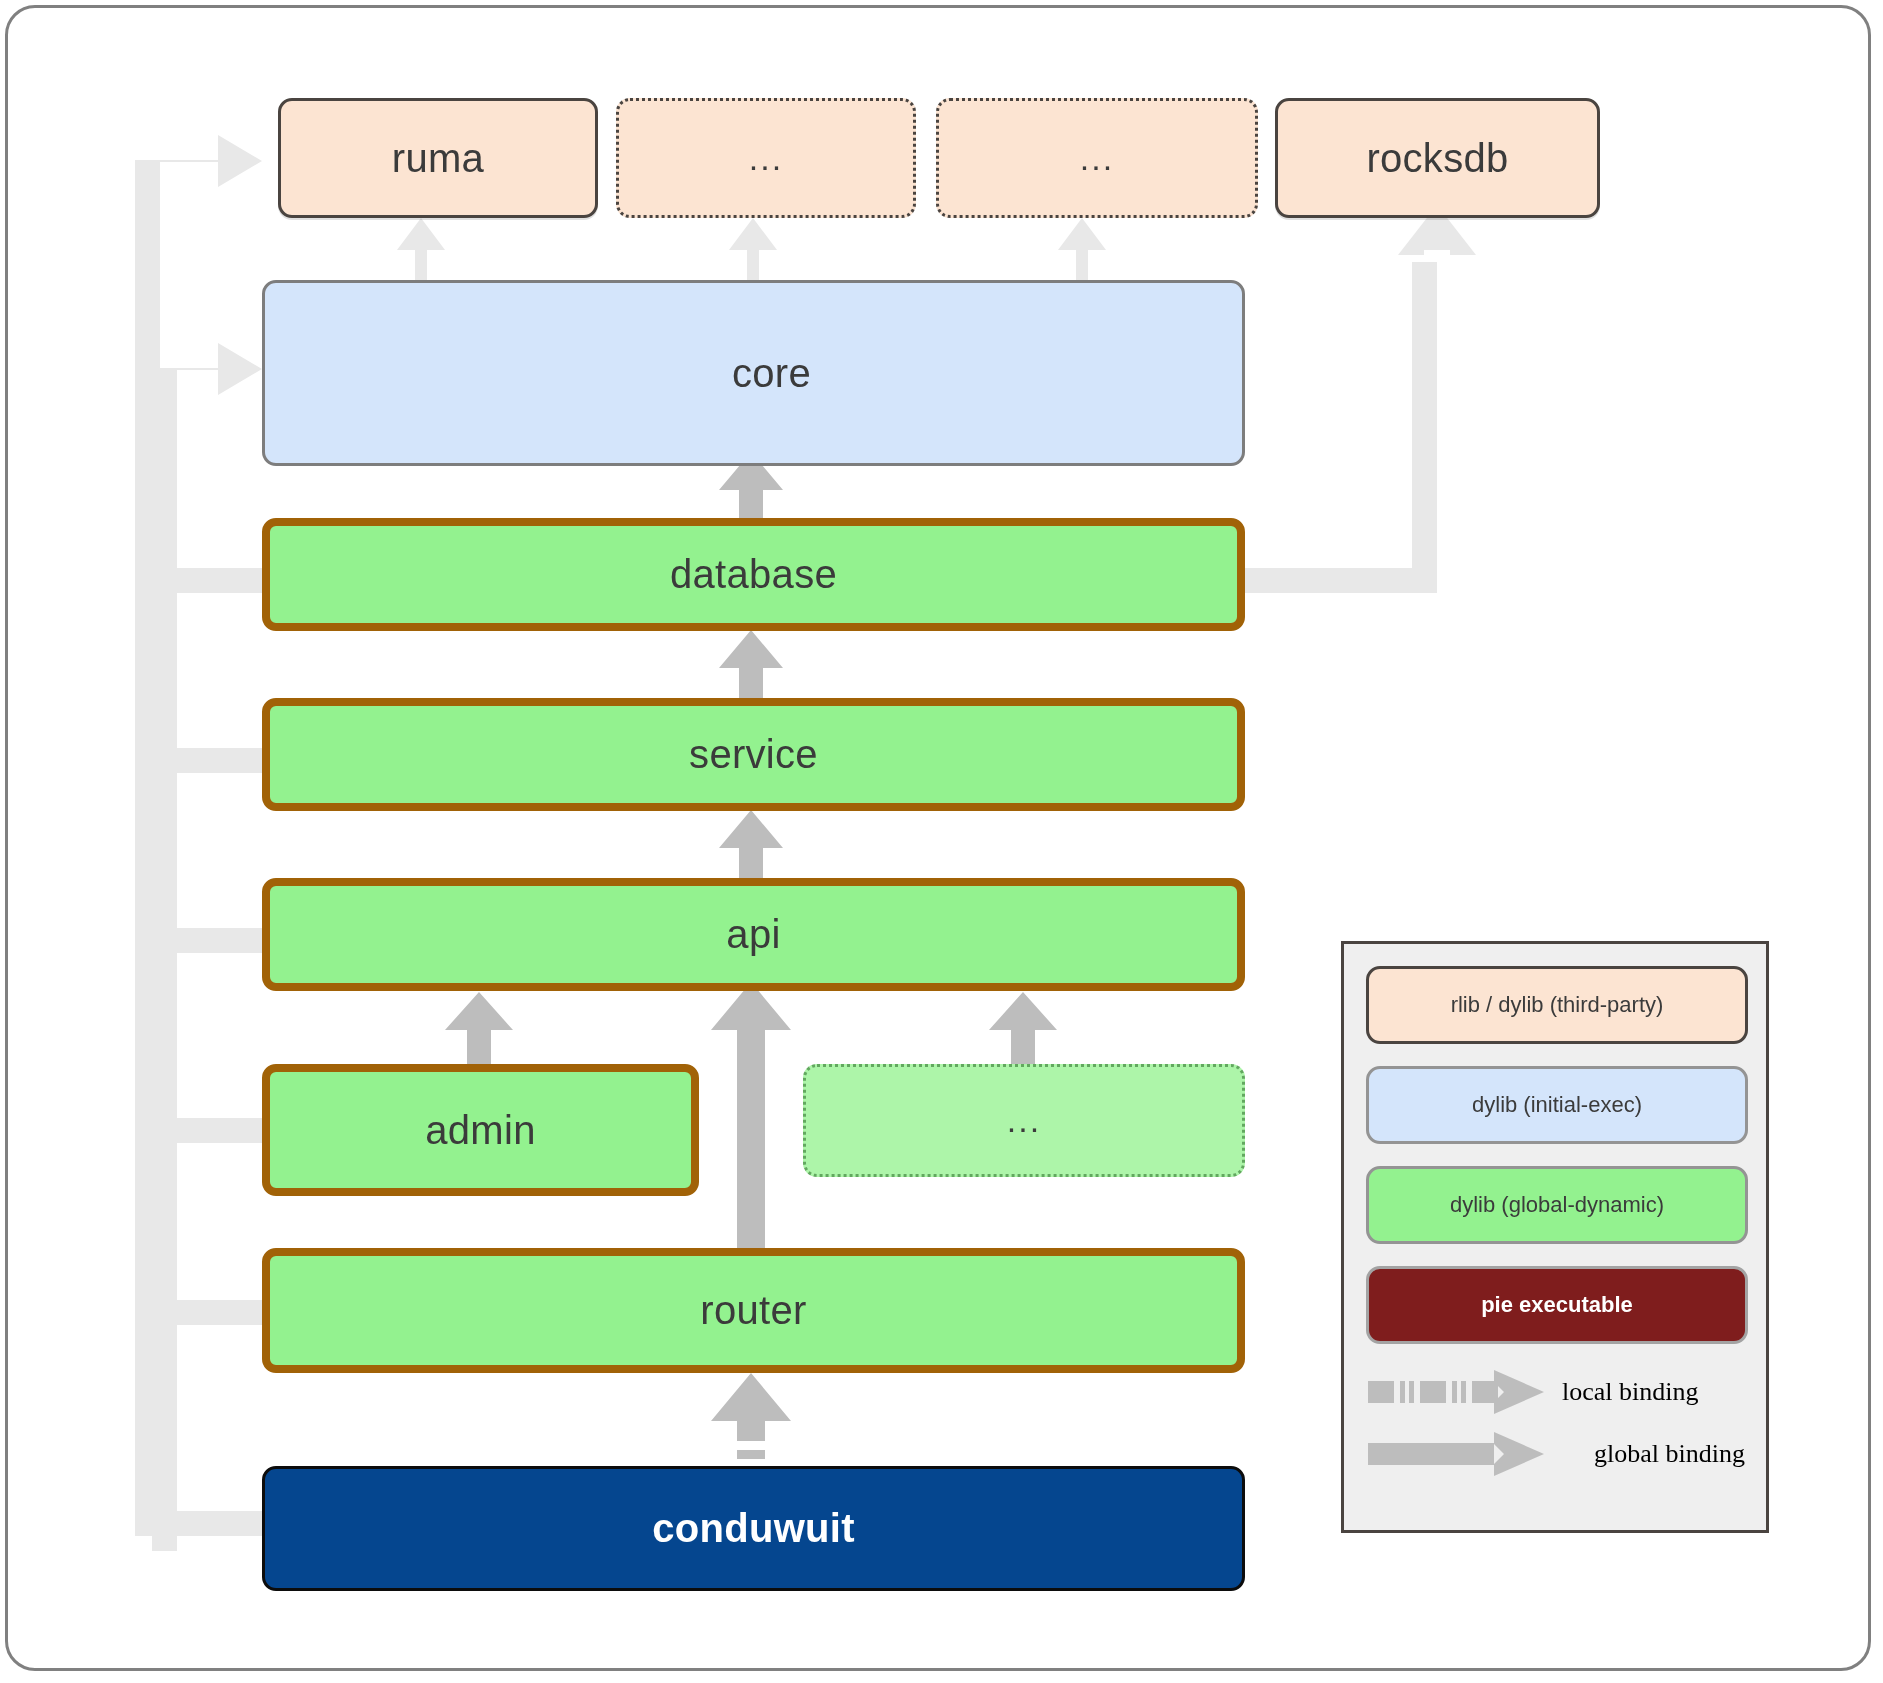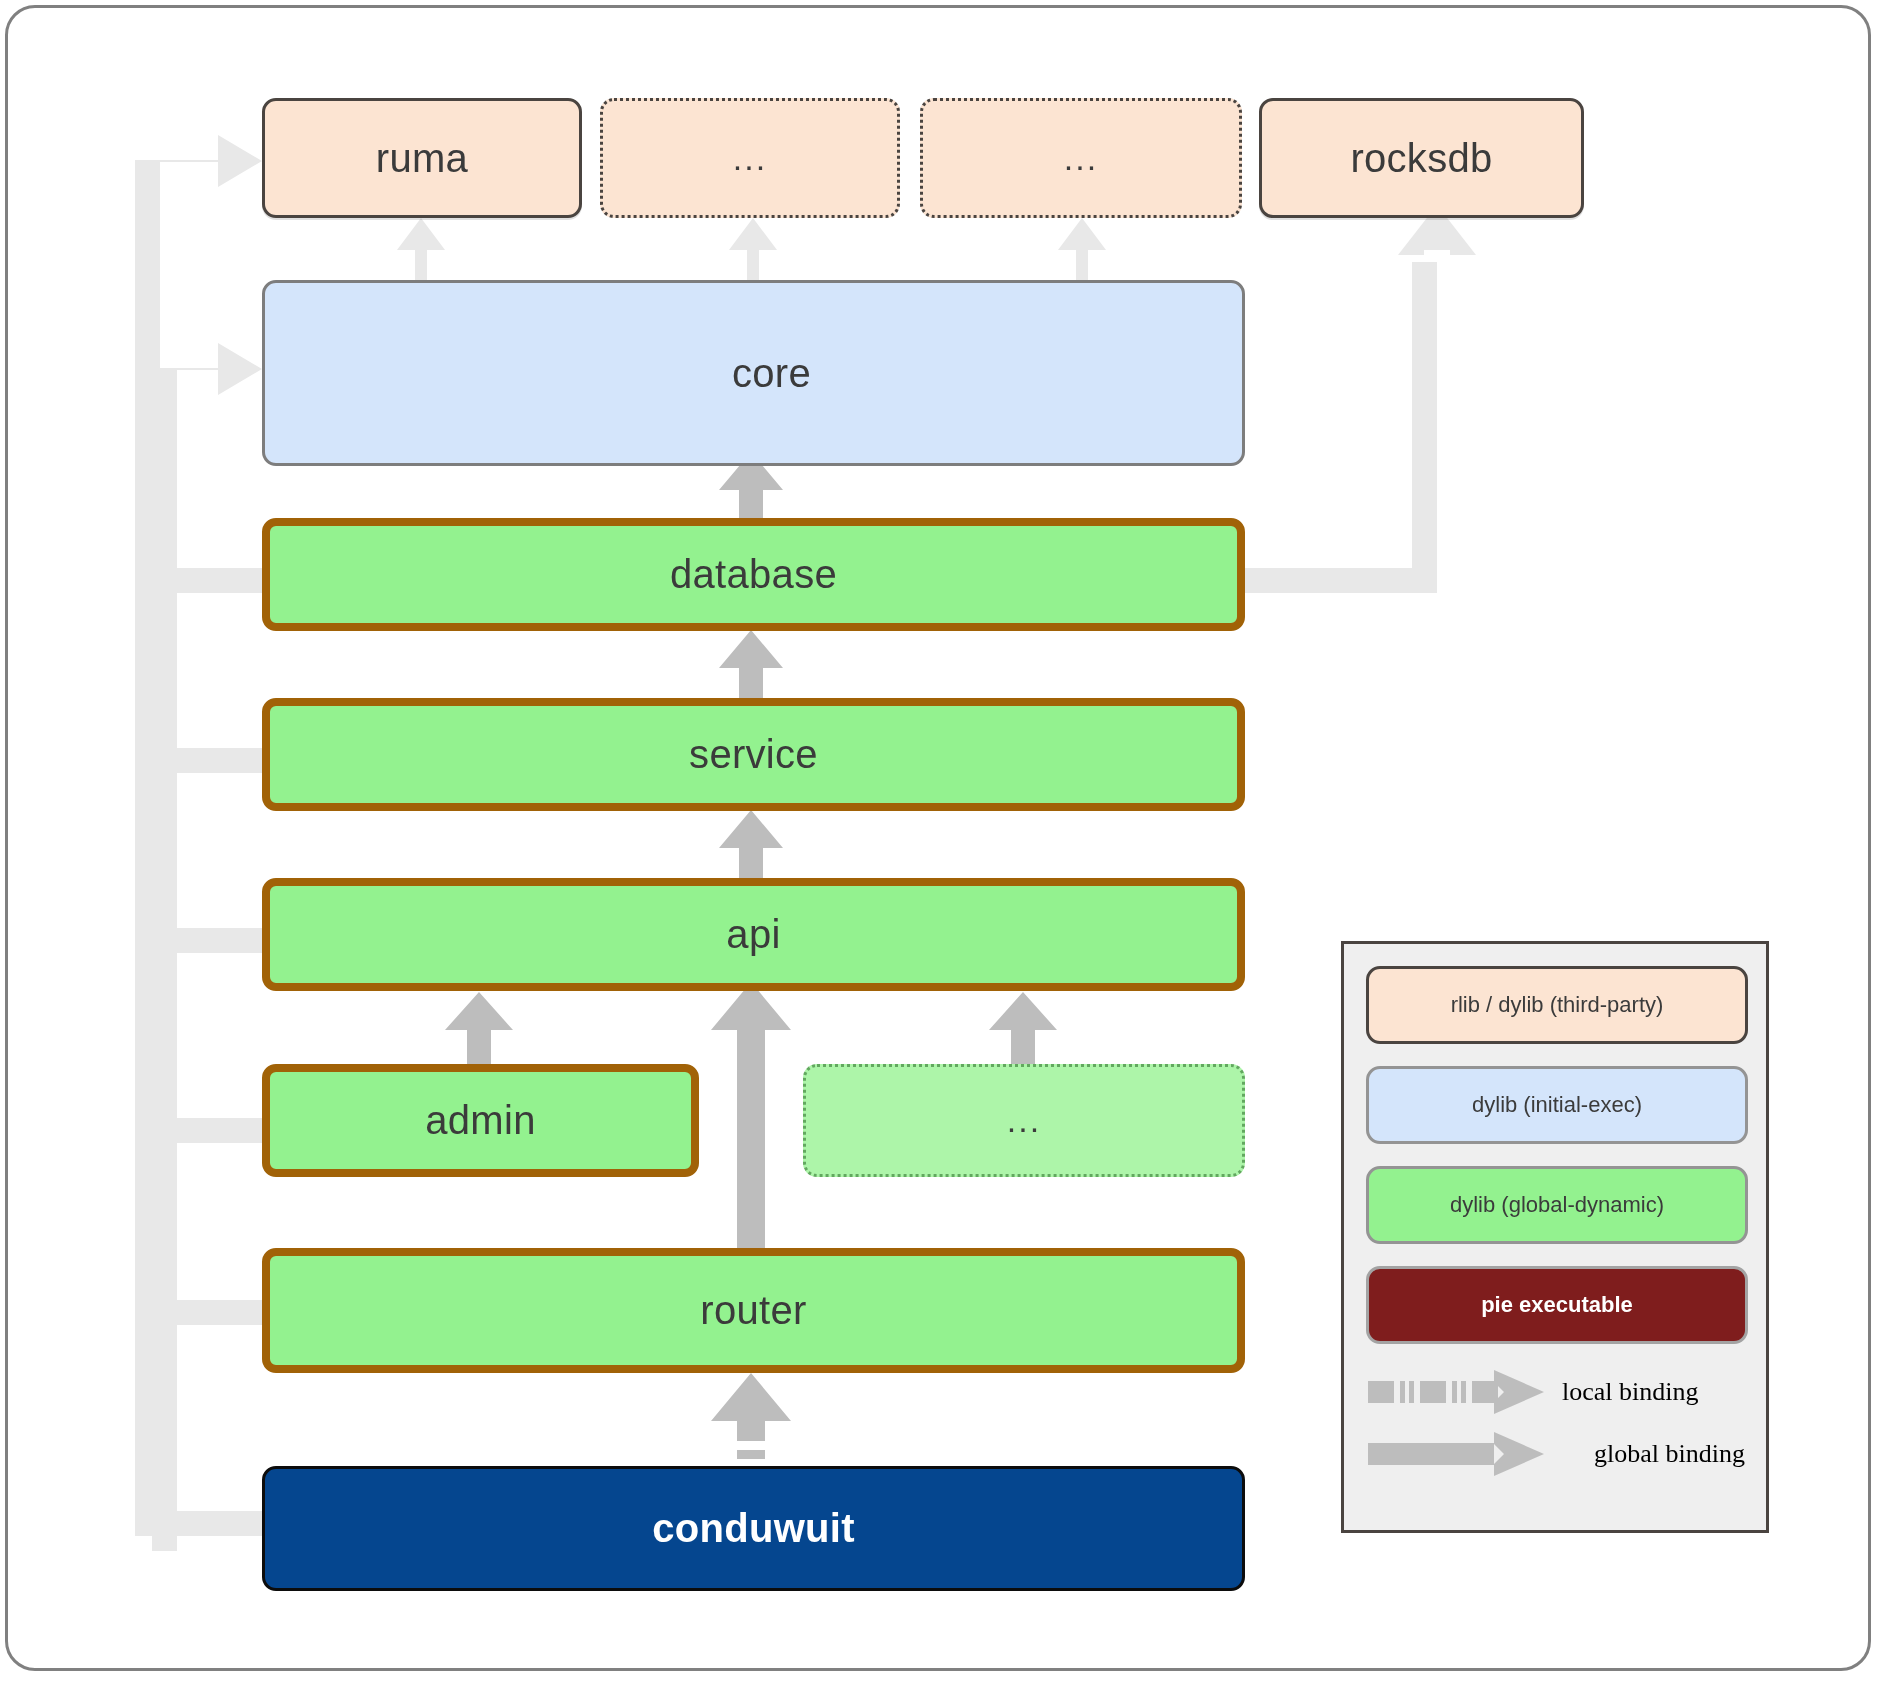--- a/index.html
+++ b/index.html
@@ -40,21 +40,21 @@
     position: absolute;
     box-sizing: border-box;
     display: flex;
     align-items: center;
     justify-content: center;
     border-radius: 14px;
     font-size: 40px;
     color: #3b3b3b;
     letter-spacing: 0.3px;
   }
-  .node.third { background: #fce4d2; border: 3px solid #4a4440; box-shadow: 0 2px 0 rgba(0,0,0,0.12);}
+  .node.third { background: #fce4d2; border: 3px solid #4a4440; box-shadow: 0 2px 0 rgba(0,0,0,0.12); margin-left: 16px;}
   .node.third.ghost { background: #fce4d2; border: 3px dotted #4a4440; box-shadow:none; }
   .node.iexec { background: #d4e5fb; border: 3px solid #7d7d7d; padding-left: 36px; }
   .node.gdyn  { background: #93f28f; border: 8px solid #a16207; }
   .node.gdyn.ghost { background: #adf5a9; border: 3px dotted #62a85f; }
   .node.pie   { background: #05468f; border: 3px solid #0c0c0c; color: #ffffff; font-weight: bold; }
 
   .node .lbl { pointer-events: none; }
   .ellipsis { font-size: 34px; letter-spacing: 2px; }
 
   
@@ -174,21 +174,21 @@
   </div>
 
   <div class="node gdyn" style="left:262px; top:698px; width:983px; height:113px;">
     <span class="lbl">service</span>
   </div>
 
   <div class="node gdyn" style="left:262px; top:878px; width:983px; height:113px;">
     <span class="lbl">api</span>
   </div>
 
-  <div class="node gdyn" style="left:262px; top:1064px; width:437px; height:113px;">
+  <div class="node gdyn" style="left:262px; top:1064px; width:437px; height:132px;">
     <span class="lbl">admin</span>
   </div>
 
   <div class="node gdyn ghost" style="left:803px; top:1064px; width:442px; height:113px;">
     <span class="lbl ellipsis">...</span>
   </div>
 
   <div class="node pie" style="left:262px; top:1466px; width:983px; height:125px;">
     <span class="lbl">conduwuit</span>
   </div>

